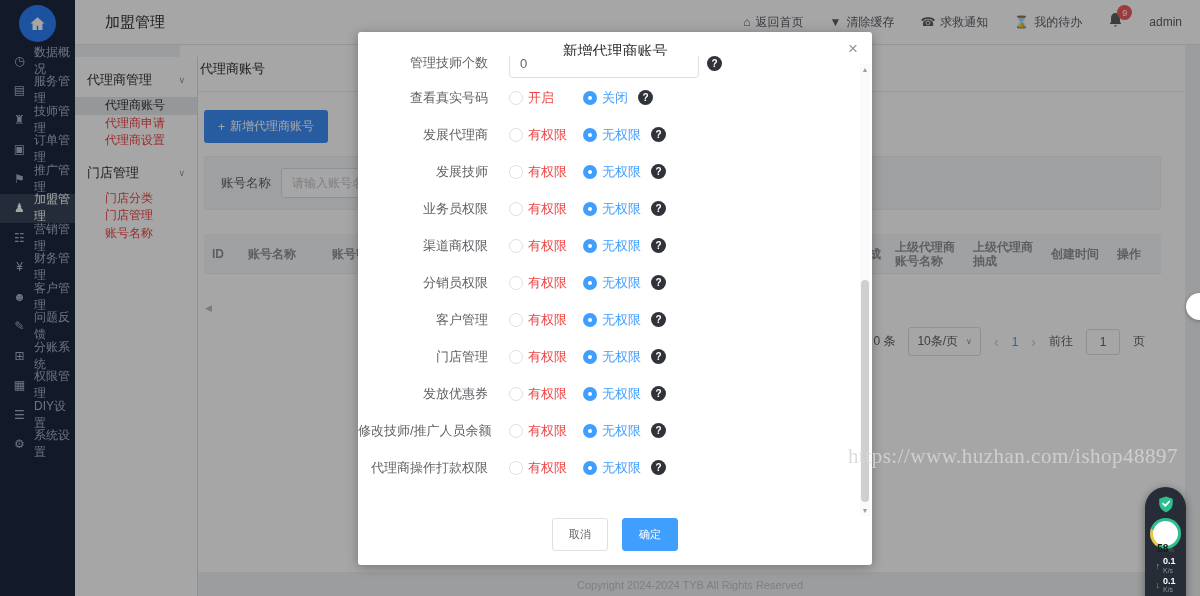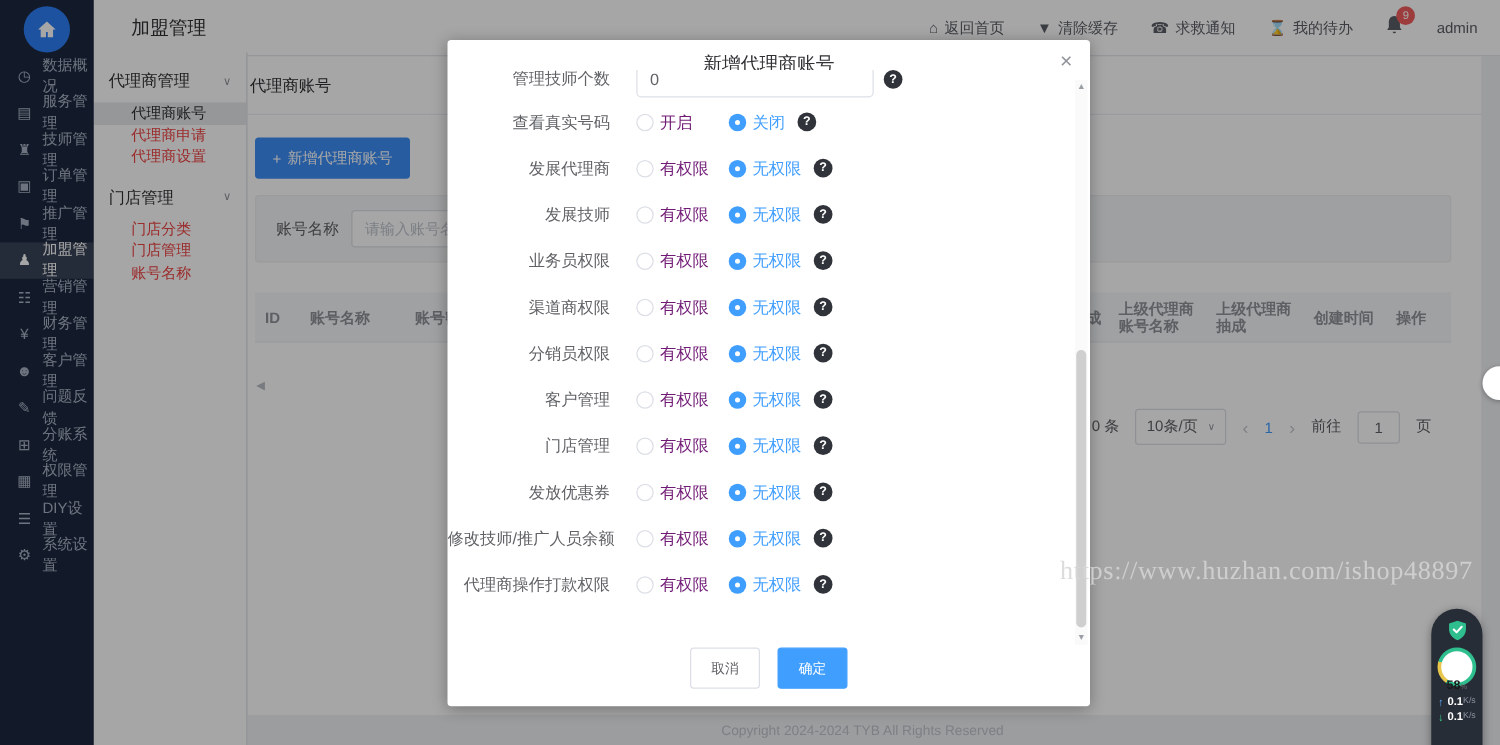--- a/index.html
+++ b/index.html
@@ -25,21 +25,21 @@
   .header-title { font-size:15px; color:#303133; }
   .header-right { display:flex; align-items:center; gap:26px; }
   .h-act { display:flex; align-items:center; gap:5px; font-size:12px; color:#5a5e66; cursor:pointer; }
   .h-act .ic { font-size:12px; }
   .bell-wrap { position:relative; cursor:pointer; }
   .bell-wrap svg { width:15px; height:16px; }
   .badge { position:absolute; top:-7px; left:9px; min-width:15px; height:15px; border-radius:8px;
            background:#f25c5c; color:#fff; font-size:9px; display:flex; align-items:center; justify-content:center; padding:0 3px; }
   .admin-name { font-size:12px; color:#5a5e66; cursor:pointer; }
   
-  .submenu { position:absolute; left:75px; top:42px; width:123px; bottom:0; background:#ffffff;
+  .submenu { position:absolute; left:75px; top:57px; width:123px; bottom:0; background:#ffffff;
              border-right:1px solid #dcdfe6; z-index:5; }
   .sm-group-head { display:flex; align-items:center; justify-content:space-between;
                    padding:14px 12px 8px 12px; font-size:13px; color:#303133; cursor:pointer; }
   .sm-chevron { color:#909399; font-size:9px; }
   .sm-item { height:17.5px; line-height:17.5px; padding-left:30px; font-size:12px; color:#ef4444; cursor:pointer; }
   .sm-item.active { background:#e6e8eb; color:#303133; }
   
   .card { position:absolute; left:180px; top:45px; right:15px; bottom:24px; background:#ffffff; }
   .card-title { padding:15px 20px 13px 20px; font-size:13px; color:#303133; border-bottom:1px solid #ebeef5; }
   .add-btn { display:inline-flex; align-items:center; gap:5px; margin:18px 0 0 24px; background:#3e8ef7;
@@ -86,21 +86,21 @@
   .form-label { width:130px; text-align:right; font-size:13px; color:#606266; margin-right:21px;
                 white-space:nowrap; flex-shrink:0; }
   .num-input { width:190px; height:30px; border:1px solid #dcdfe6; border-radius:4px; padding:0 10px;
                font-size:13px; color:#606266; font-family:inherit; }
   .radio-opt { display:flex; align-items:center; gap:5px; cursor:pointer; }
   .radio-opt.first { width:74px; }
   .radio { width:14px; height:14px; border-radius:50%; border:1px solid #dcdfe6; background:#fff; flex-shrink:0; }
   .radio.sel { border:none; background:#409eff; position:relative; }
   .radio.sel::after { content:""; position:absolute; left:5px; top:5px; width:4px; height:4px;
                       border-radius:50%; background:#fff; }
-  .opt-txt { font-size:13px; color:#701a75; }
+  .opt-txt { font-size:13px; color:#ef4444; }
   .opt-txt.sel { color:#409eff; }
   .qicon { width:15px; height:15px; border-radius:50%; background:#30343a; color:#fff; font-size:10px;
            font-weight:bold; display:flex; align-items:center; justify-content:center; margin-left:10px;
            cursor:pointer; flex-shrink:0; }
   .qicon.after-input { margin-left:8px; }
   .modal-footer { position:absolute; bottom:14px; left:0; right:0; display:flex; justify-content:center; gap:14px; }
   .btn { font-size:11px; padding:8px 16px; border-radius:3px; cursor:pointer; font-family:inherit; }
   .btn-cancel { background:#fff; border:1px solid #dcdfe6; color:#606266; }
   .btn-confirm { background:#409eff; border:1px solid #409eff; color:#fff; }
   .modal-scrollbar { position:absolute; right:2px; top:32px; width:10px; height:452px; background:#fafafa; }
@@ -118,21 +118,21 @@
   .w-shield { width:18px; height:18px; margin-bottom:5px; }
   .w-gauge { width:31px; height:31px; border-radius:50%; display:flex; align-items:center; justify-content:center;
              background:conic-gradient(from 215deg, #e7c64b 0 20%, #2fbf8f 20% 100%); margin-bottom:6px; }
   .w-gauge-inner { width:25px; height:25px; border-radius:50%; background:#ffffff; display:flex;
                    align-items:baseline; justify-content:center; padding-top:23px; }
   .w-gauge-val { font-size:10px; font-weight:bold; color:#1a1a1a; line-height:1; }
   .w-gauge-unit { font-size:6px; color:#666; line-height:1; }
   .w-rate { display:flex; align-items:center; gap:3px; margin-top:2px; }
   .w-arrow-up { color:#58a6ff; font-size:9px; }
   .w-arrow-down { color:#35d08e; font-size:9px; }
-  .w-rate-col { display:flex; flex-direction:row; align-items:flex-start; }
+  .w-rate-col { display:flex; flex-direction:column; align-items:flex-start; }
   .w-rate-val { color:#ffffff; font-size:9px; font-weight:bold; line-height:1.1; }
   .w-rate-unit { color:#8a93a0; font-size:7px; line-height:1.1; }
 </style>
 </head>
 <body>
 
 <div class="app">
 
   <div class="sidebar">
     <div class="logo-wrap">

